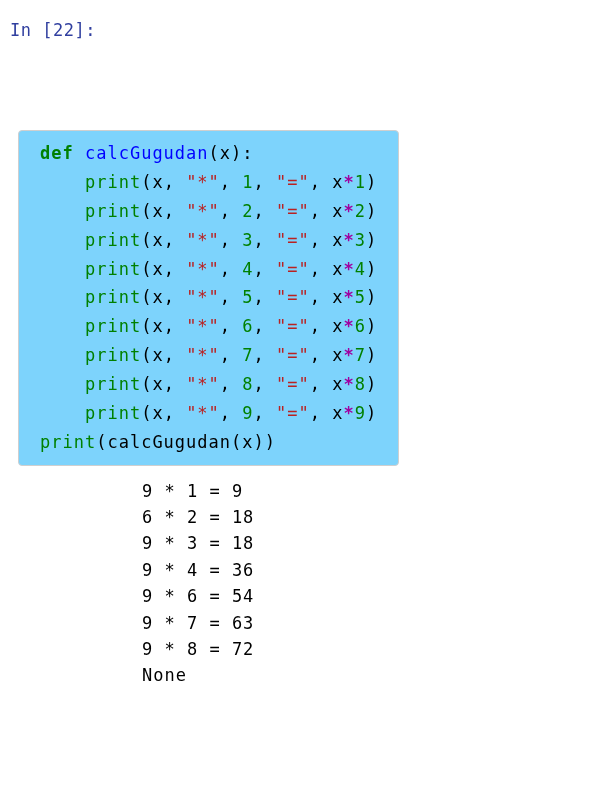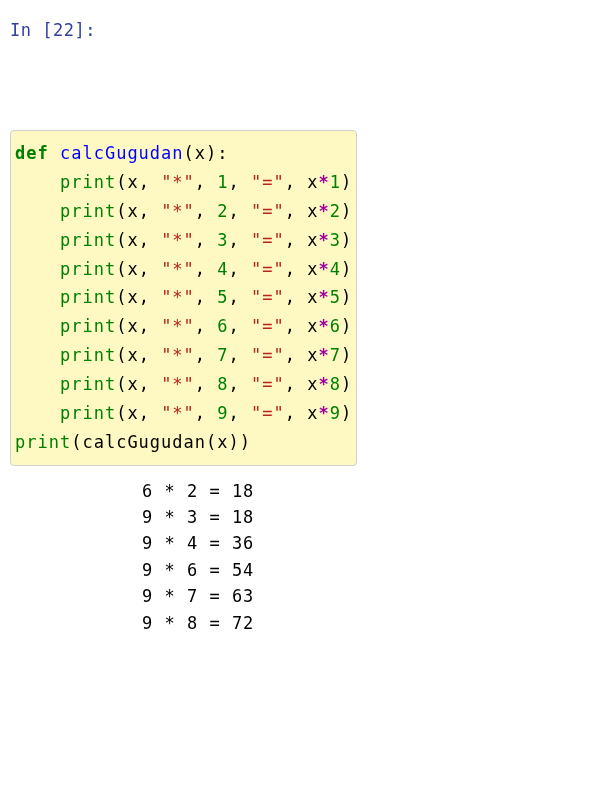--- a/index.html
+++ b/index.html
@@ -18,26 +18,27 @@
   .prompt {
     flex: 0 0 110px;
     text-align: right;
     padding: 10px 10px 0 0;
     color: #303F9F;
     font-family: "DejaVu Sans Mono", "Consolas", monospace;
     letter-spacing: 0.5px;
   }
   .input-area {
     flex: 1;
-    background: #fef9c3;
+    background: #7dd3fc;
     border: 1px solid #cfcfcf;
     border-radius: 4px;
-    padding: 8px 4px;
+    padding: 8px 21px;
     line-height: 1.7;
     letter-spacing: 1px;
+    margin-left: 8px;
   }
   .code-line {
     white-space: pre;
   }
   .tok-kw { color: #008000; font-weight: bold; }
   .tok-fn { color: #0000ff; }
   .tok-name { color: #000000; }
   .tok-call { color: #008000; }
   .tok-punc { color: #000000; }
   .tok-str { color: #BA2121; }
@@ -73,20 +74,22 @@
     <div class="code-line">    <span class="tok-call">print</span><span class="tok-punc">(</span><span class="tok-name">x</span><span class="tok-punc">, </span><span class="tok-str">"*"</span><span class="tok-punc">, </span><span class="tok-num">7</span><span class="tok-punc">, </span><span class="tok-str">"="</span><span class="tok-punc">, </span><span class="tok-name">x</span><span class="tok-op">*</span><span class="tok-num">7</span><span class="tok-punc">)</span></div>
     <div class="code-line">    <span class="tok-call">print</span><span class="tok-punc">(</span><span class="tok-name">x</span><span class="tok-punc">, </span><span class="tok-str">"*"</span><span class="tok-punc">, </span><span class="tok-num">8</span><span class="tok-punc">, </span><span class="tok-str">"="</span><span class="tok-punc">, </span><span class="tok-name">x</span><span class="tok-op">*</span><span class="tok-num">8</span><span class="tok-punc">)</span></div>
     <div class="code-line">    <span class="tok-call">print</span><span class="tok-punc">(</span><span class="tok-name">x</span><span class="tok-punc">, </span><span class="tok-str">"*"</span><span class="tok-punc">, </span><span class="tok-num">9</span><span class="tok-punc">, </span><span class="tok-str">"="</span><span class="tok-punc">, </span><span class="tok-name">x</span><span class="tok-op">*</span><span class="tok-num">9</span><span class="tok-punc">)</span></div>
     <div class="code-line"><span class="tok-call">print</span><span class="tok-punc">(</span><span class="tok-name">calcGugudan</span><span class="tok-punc">(</span><span class="tok-name">x</span><span class="tok-punc">))</span></div>
   </div>
 </div>
 
 <div class="output-cell">
   <div class="prompt"></div>
   <div class="output-area">
+    <div class="output-line">9 * 1 = 9</div>
     <div class="output-line">6 * 2 = 18</div>
     <div class="output-line">9 * 3 = 18</div>
     <div class="output-line">9 * 4 = 36</div>
     <div class="output-line">9 * 6 = 54</div>
     <div class="output-line">9 * 7 = 63</div>
     <div class="output-line">9 * 8 = 72</div>
+    <div class="output-line">None</div>
   </div>
 </div>
 
 </body></html>

